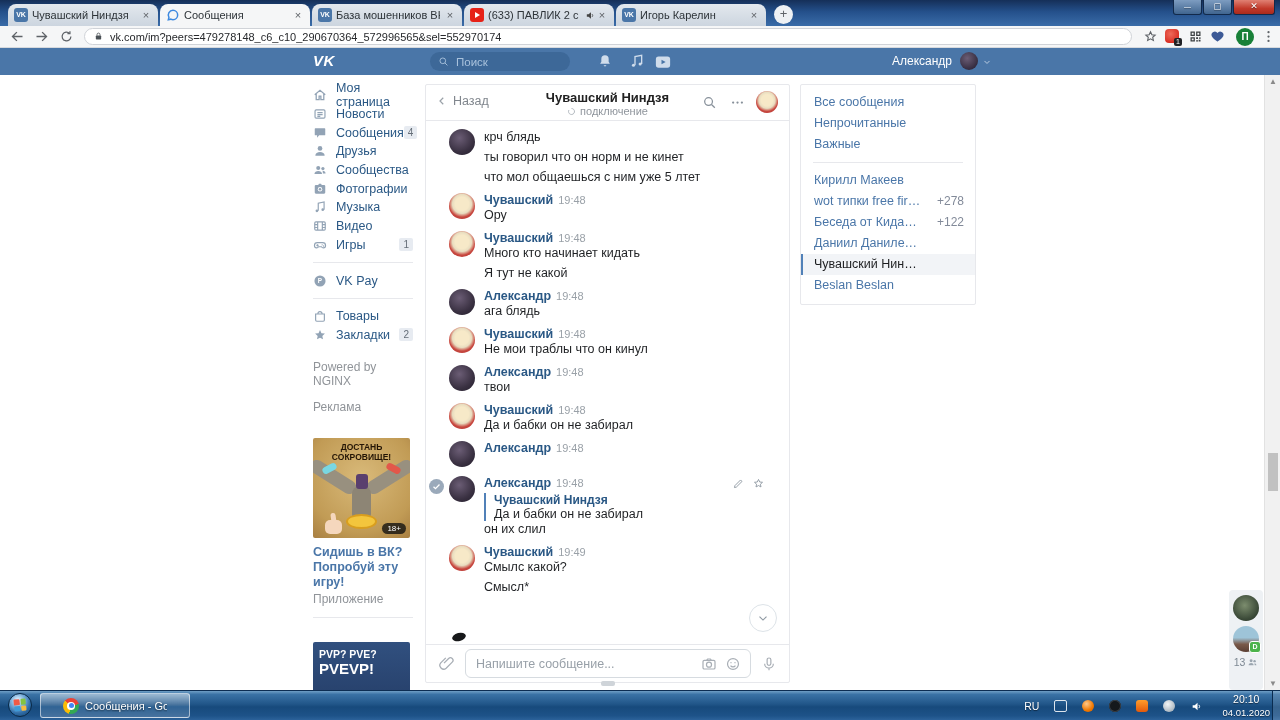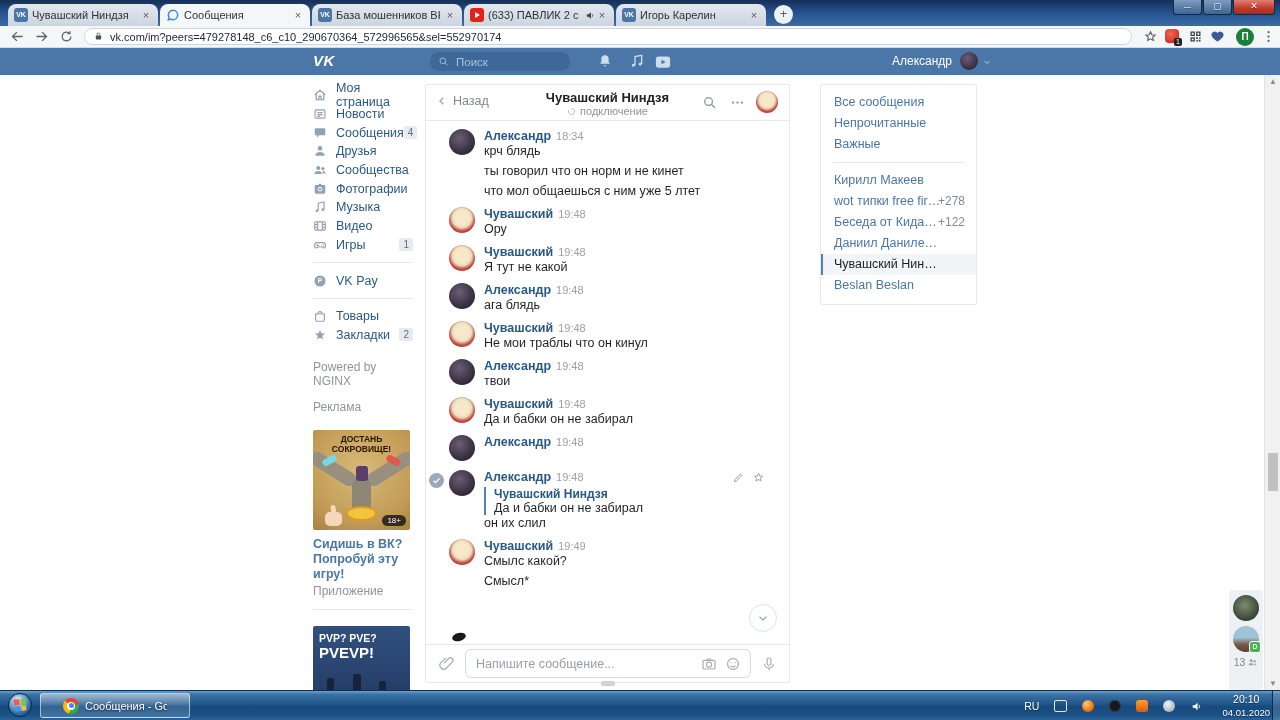--- a/index.html
+++ b/index.html
@@ -73,21 +73,21 @@
 
   
   #sidecol{position:absolute;left:313px;top:11px;width:100px;}
   .navitem{display:flex;align-items:center;height:18.7px;font-size:12.5px;color:#2a5885;}
   .navitem .icon{width:14px;height:14px;color:#92a3b5;margin-right:9px;flex:0 0 14px;}
   .navitem .badge{margin-left:auto;background:#e7ebf1;color:#656e78;font-size:10px;
     padding:1px 4px;border-radius:2px;}
   .navdiv{border-top:1px solid #e7e8ec;margin:8px 0;}
   #powered{margin-top:16px;font-size:12px;color:#909499;}
   #adlabel{margin-top:12px;font-size:12px;color:#909499;}
-  .adcard{margin-top:16px;}
+  .adcard{margin-top:24px;}
   .adart{position:relative;width:97px;height:100px;border-radius:2px;overflow:hidden;}
   .adage{position:absolute;right:4px;bottom:4px;background:rgba(15,15,15,.78);color:#fff;
     font-size:8px;padding:1px 5px;border-radius:8px;}
   .adtitle{margin-top:7px;font-size:12.5px;font-weight:bold;color:#4a76a8;line-height:15px;}
   .adsub{margin-top:2px;font-size:12px;color:#909499;}
   .addiv{border-top:1px solid #e7e8ec;margin:11px 0 2px;}
   
   .art1{background:radial-gradient(circle at 50% 40%,#d9ba7a,#c19b55 70%,#a87f42);}
   .art1 .banner{position:absolute;left:0;right:0;top:4px;text-align:center;font-size:8.5px;
     font-weight:bold;color:#241505;}
@@ -154,22 +154,22 @@
     padding:0 56px 0 10px;font-size:12.5px;font-family:inherit;color:#222;outline:none;}
   #msginput::placeholder{color:#98a0a8;}
   .inic{position:absolute;top:7px;width:16px;height:16px;color:#a8aeb5;}
   #cinput .mic{width:16px;height:16px;color:#a8aeb5;flex:0 0 16px;}
   #chandle{position:absolute;left:50%;bottom:-4px;transform:translateX(-50%);width:14px;height:5px;
     background:#cfd4d9;border-radius:2px;}
   #cursor-blob{position:absolute;left:452px;top:558px;width:14px;height:8px;background:#17181a;
     border-radius:50%;transform:rotate(-14deg);}
 
   
-  #dialogs{position:absolute;left:800px;top:9px;width:157px;background:#fff;border:1px solid #e7e8ec;
-    border-radius:2px;box-sizing:border-box;padding:7px 0 8px;margin-left:20px;}
+  #dialogs{position:absolute;left:800px;top:9px;width:176px;background:#fff;border:1px solid #e7e8ec;
+    border-radius:2px;box-sizing:border-box;padding:7px 0 8px;}
   .drow{position:relative;height:21px;line-height:21px;font-size:12.5px;color:#4a76a8;
     padding-left:13px;white-space:nowrap;}
   .drow .nm{display:inline-block;max-width:108px;overflow:hidden;text-overflow:ellipsis;vertical-align:top;}
   .drow .cnt{position:absolute;right:11px;top:0;color:#828a99;font-size:12px;}
   .drow.sel{background:#f2f4f7;box-shadow:inset 2px 0 0 #5181b8;color:#1d1e20;}
   .ddiv{border-top:1px solid #e7e8ec;margin:7px 12px;}
 
   
   #friends{position:absolute;left:1229px;top:515px;width:34px;height:100px;background:#eef1f4;
     border-radius:4px;text-align:center;}
@@ -525,37 +525,37 @@
               <circle cx="5" cy="12" r="1.8"></circle>
               <circle cx="12" cy="12" r="1.8"></circle>
               <circle cx="19" cy="12" r="1.8"></circle>
             </svg></span>
         <span id="chead-av" class="av-ninja"></span>
       </div>
       <div id="cbody">
           <div class="group">
             <div class="gav av-alex"></div>
             <div class="gc">
-              <div class="gname"><b>Александр</b><span class="tm">18:34</span></div>
               <div class="gline">крч блядь</div>
               <div class="gline">ты говорил что он норм и не кинет</div>
               <div class="gline">что мол общаешься с ним уже 5 лтет</div>
             </div>
           </div>
           <div class="group">
             <div class="gav av-ninja"></div>
             <div class="gc">
               <div class="gname"><b>Чувашский</b><span class="tm">19:48</span></div>
               <div class="gline">Ору</div>
             </div>
           </div>
           <div class="group">
             <div class="gav av-ninja"></div>
             <div class="gc">
               <div class="gname"><b>Чувашский</b><span class="tm">19:48</span></div>
+              <div class="gline">Много кто начинает кидать</div>
               <div class="gline">Я тут не какой</div>
             </div>
           </div>
           <div class="group">
             <div class="gav av-alex"></div>
             <div class="gc">
               <div class="gname"><b>Александр</b><span class="tm">19:48</span></div>
               <div class="gline">ага блядь</div>
             </div>
           </div>

